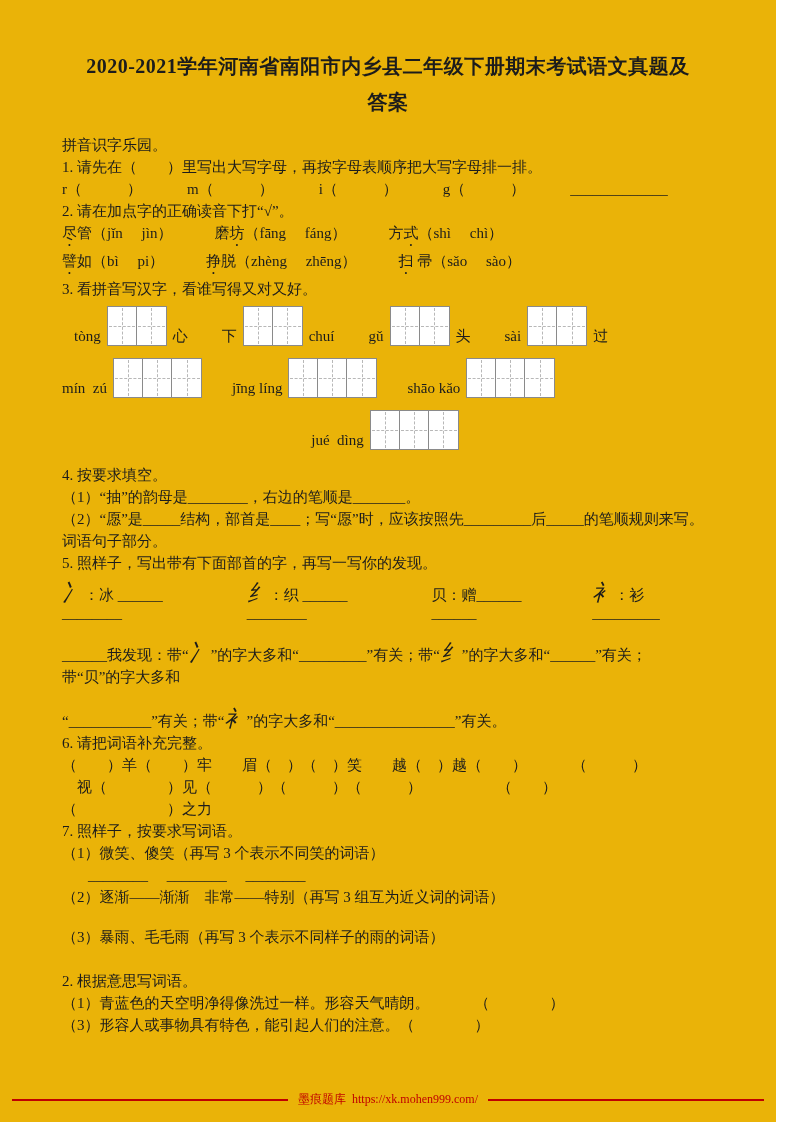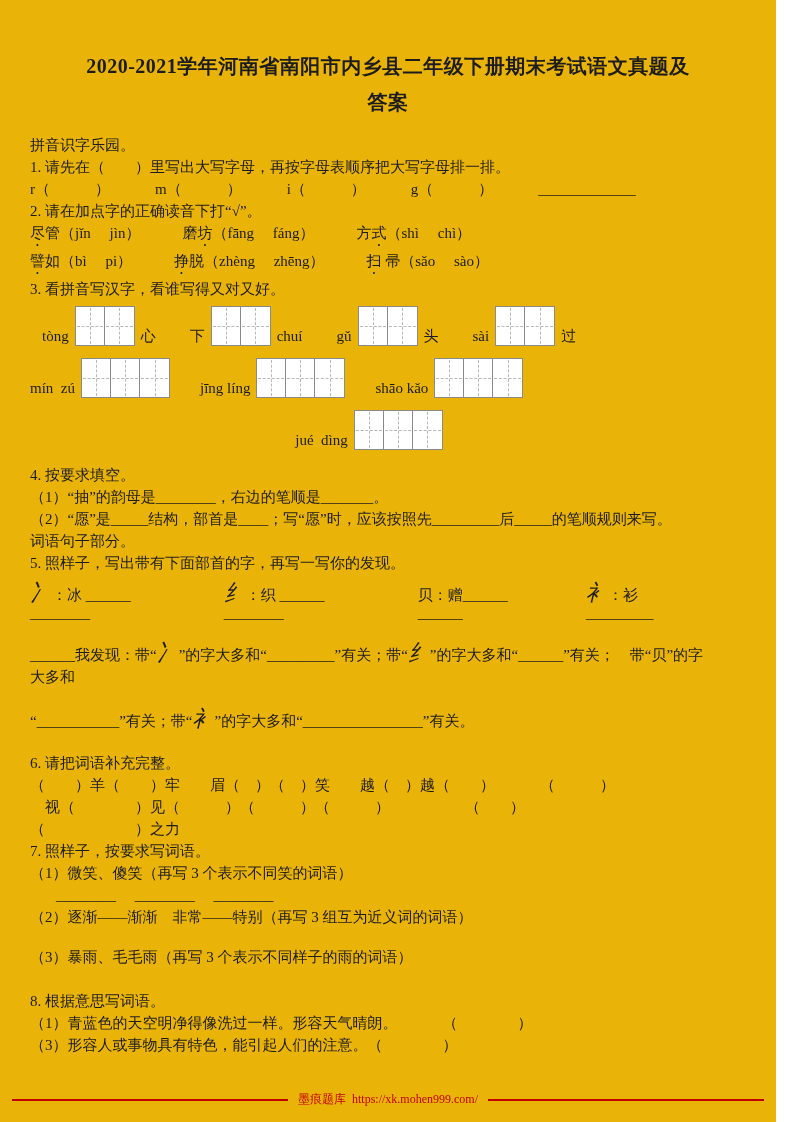--- a/index.html
+++ b/index.html
@@ -4,21 +4,21 @@
 <style>
   * { margin:0; padding:0; box-sizing:border-box; }
   html,body { background:#ffffff; }
   body {
     width:793px; height:1122px;
     font-family:"Liberation Serif","DejaVu Serif",serif;
     color:#1c1c1c;
   }
   .page { position:relative; width:776px; height:1122px; background:#eab308; overflow:hidden; }
   .title { text-align:center; padding-top:48px; font-weight:bold; font-size:20px; line-height:36px; letter-spacing:0.5px; }
-  .content { padding:14px 68px 0 30px; font-size:15px; }
+  .content { padding:14px 68px 0 62px; font-size:15px; }
   .line { line-height:22px; min-height:22px; white-space:pre-wrap; }
 
   
   .q2row { display:flex; gap:42px; }
   .q2item { white-space:pre-wrap; }
   .dotted {
     -webkit-text-emphasis:filled dot; -webkit-text-emphasis-position:under right;
     text-emphasis:filled dot; text-emphasis-position:under right;
   }
 
@@ -34,21 +34,21 @@
   .tz-cell { width:29px; height:38px; position:relative; border-right:1px solid #8a8a8a; }
   .tz-cell:last-child { border-right:none; }
   .tz-cell::before { content:""; position:absolute; left:50%; top:1px; bottom:1px; width:0; border-left:1px dashed #b8b8b8; }
   .tz-cell::after  { content:""; position:absolute; top:50%; left:1px; right:1px; height:0; border-top:1px dashed #b8b8b8; }
 
   
   .radline { display:flex; align-items:baseline; gap:16px; margin:8px 0 20px; }
   .raditem { white-space:pre-wrap; }
   .radical { font-size:22px; font-style:italic; line-height:22px; }
   .findline1 { margin-bottom:20px; }
-  .findline2 { margin-bottom:20px; }
+  .findline2 { margin-bottom:0; }
 
   .indent { margin-left:26px; }
   .sp18 { height:18px; }
   .sp22 { height:22px; }
 
   
   .footer { position:absolute; left:12px; right:12px; bottom:14px; display:flex; align-items:center; color:#c00000; font-size:12px; }
   .fline { flex:1; border-top:2px solid #c00000; }
   .ftext { padding:0 10px; white-space:nowrap; }
   .ftext .url { margin-left:6px; }
@@ -176,21 +176,21 @@
     <div class="line">（　　　　　　）之力</div>
 
     <div class="line">7. 照样子，按要求写词语。</div>
     <div class="line">（1）微笑、傻笑（再写 3 个表示不同笑的词语）</div>
     <div class="line indent">________　 ________　 ________</div>
     <div class="line">（2）逐渐——渐渐　非常——特别（再写 3 组互为近义词的词语）</div>
     <div class="sp18"></div>
     <div class="line">（3）暴雨、毛毛雨（再写 3 个表示不同样子的雨的词语）</div>
     <div class="sp22"></div>
 
-    <div class="line">8. 根据意思写词语。</div>
+    <div class="line">2. 根据意思写词语。</div>
     <div class="line">（1）青蓝色的天空明净得像洗过一样。形容天气晴朗。　　　（　　　　）</div>
     <div class="line">（3）形容人或事物具有特色，能引起人们的注意。（　　　　）</div>
 
   </div>
 
   <div class="footer">
     <span class="fline"></span>
     <span class="ftext"><span>墨痕题库</span><span class="url">https://xk.mohen999.com/</span></span>
     <span class="fline"></span>
   </div>

